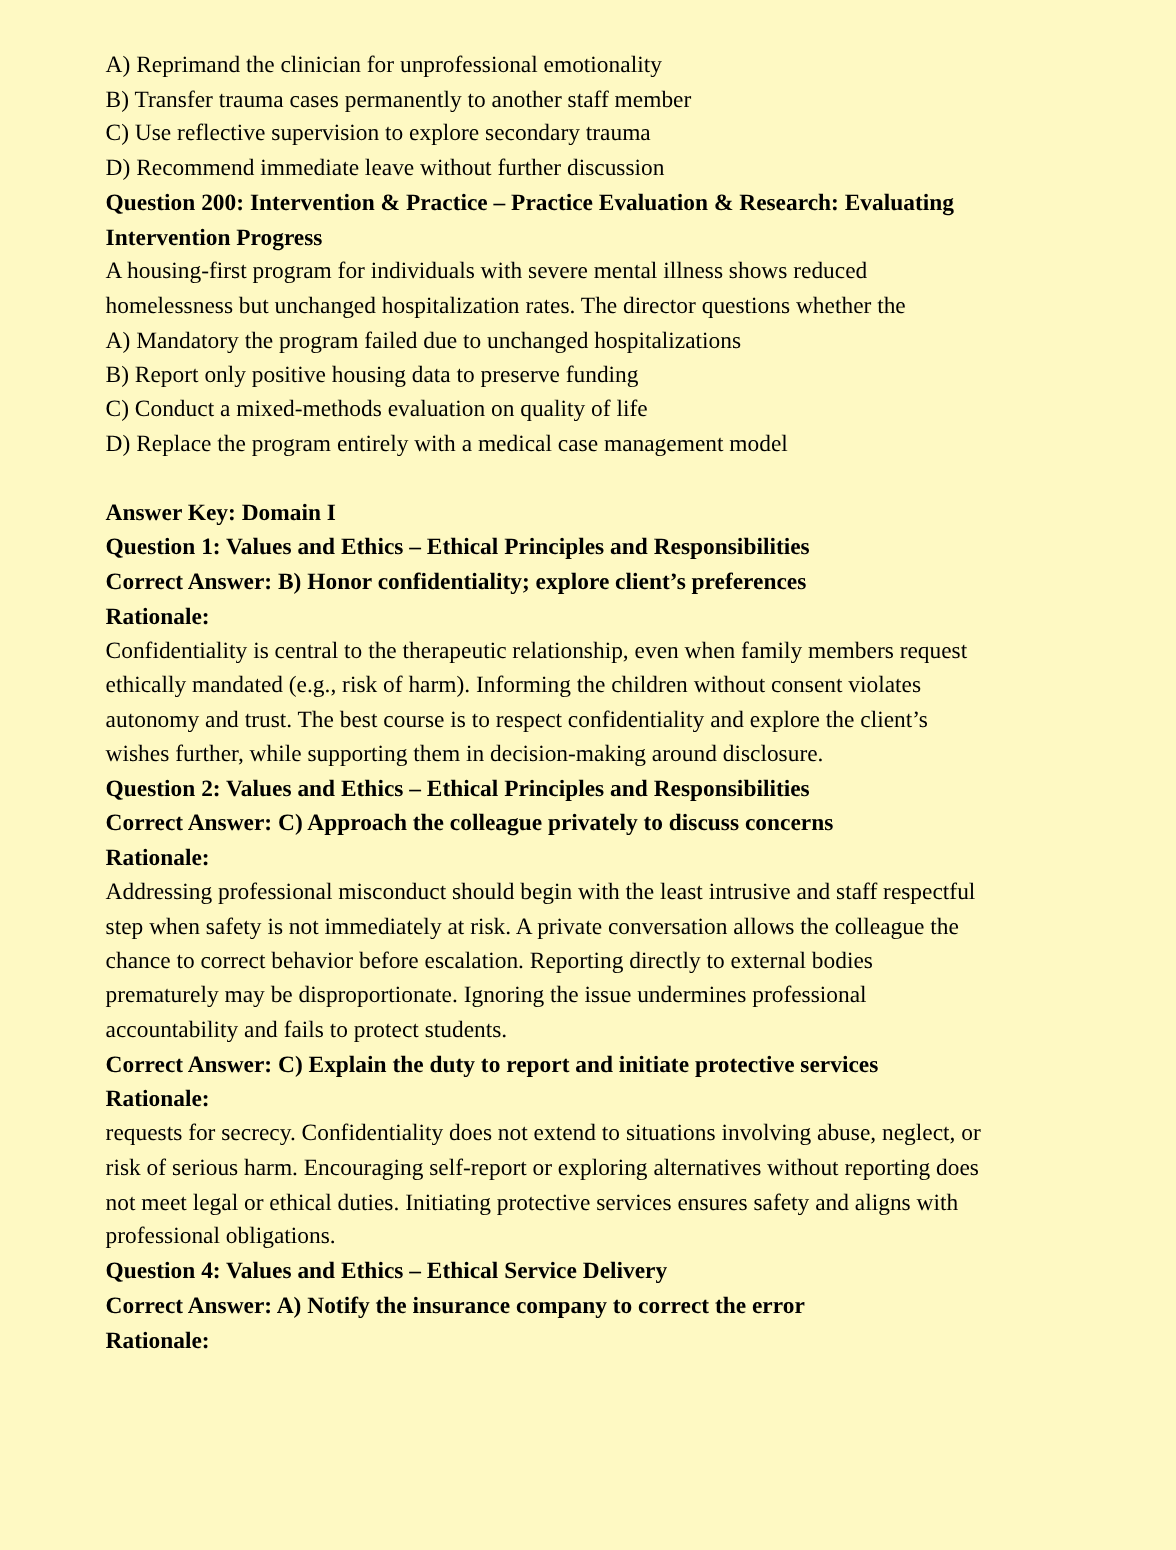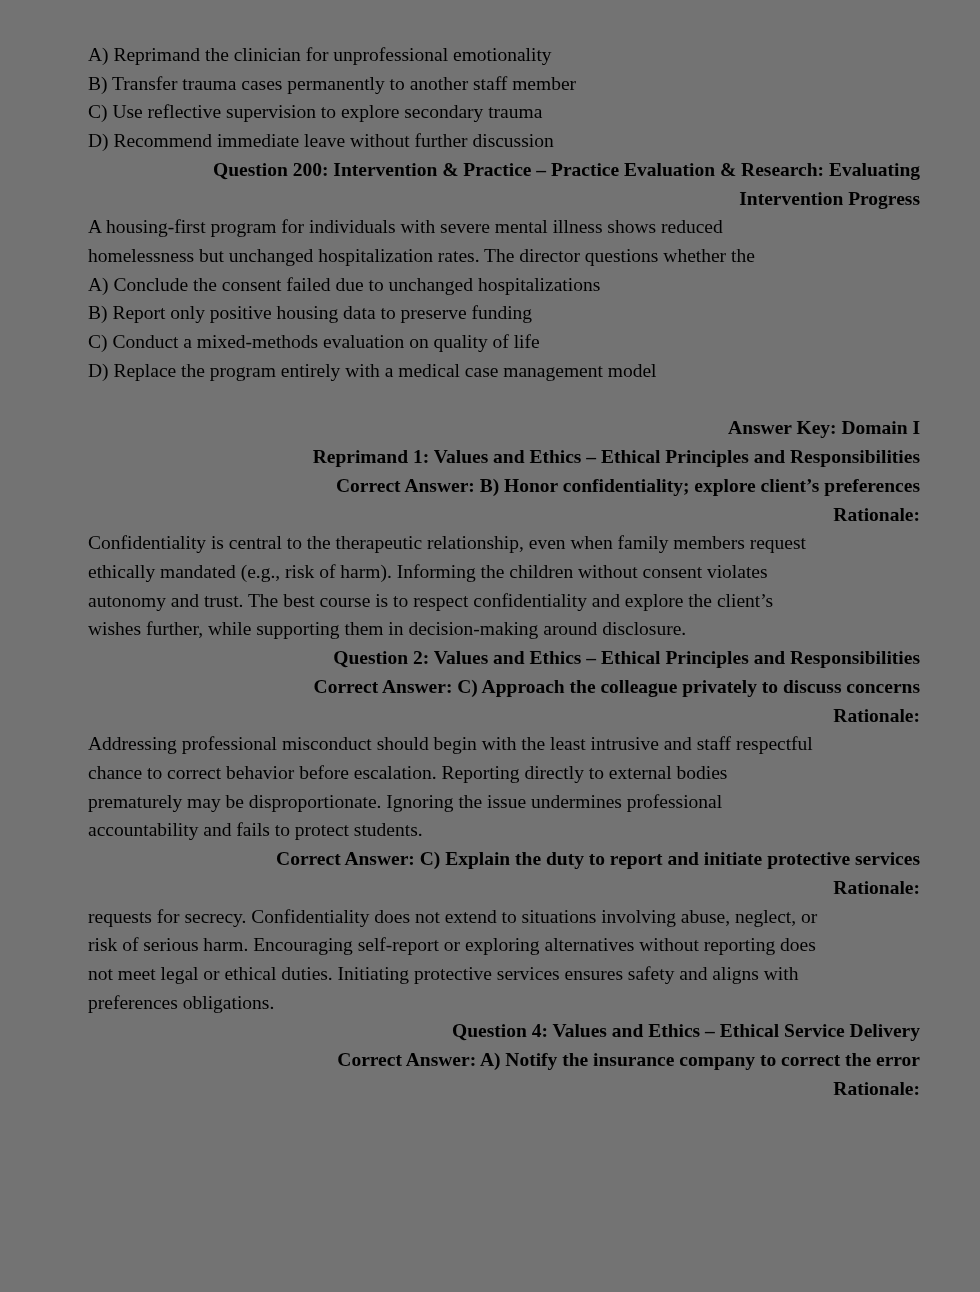--- a/index.html
+++ b/index.html
@@ -4,79 +4,79 @@
 <style>
   html, body {
     margin: 0;
     padding: 0;
     background: #ffffff;
   }
   .page {
     position: relative;
     width: 980px;
     height: 1292px;
-    background: #737373;
+    background: #fef9c3;
     overflow: hidden;
   }
   .content {
     position: absolute;
     left: 88px;
     top: 41px;
     width: 832px;
     font-family: "Liberation Serif", "DejaVu Serif", serif;
     font-size: 19.5px;
     line-height: 28.72px;
     color: #000000;
     white-space: nowrap;
   }
   .line {
     height: 28.72px;
     font-weight: normal;
   }
   .line.bold {
     font-weight: bold;
-    text-align: right;
   }
 </style>
 </head>
 <body>
 
 <div class="page">
   <div class="content">
       <div class="line">A) Reprimand the clinician for unprofessional emotionality</div>
       <div class="line">B) Transfer trauma cases permanently to another staff member</div>
       <div class="line">C) Use reflective supervision to explore secondary trauma</div>
       <div class="line">D) Recommend immediate leave without further discussion</div>
       <div class="line bold">Question 200: Intervention &amp; Practice – Practice Evaluation &amp; Research: Evaluating</div>
       <div class="line bold">Intervention Progress</div>
       <div class="line">A housing-first program for individuals with severe mental illness shows reduced</div>
       <div class="line">homelessness but unchanged hospitalization rates. The director questions whether the</div>
-      <div class="line">A) Conclude the consent failed due to unchanged hospitalizations</div>
+      <div class="line">A) Mandatory the program failed due to unchanged hospitalizations</div>
       <div class="line">B) Report only positive housing data to preserve funding</div>
       <div class="line">C) Conduct a mixed-methods evaluation on quality of life</div>
       <div class="line">D) Replace the program entirely with a medical case management model</div>
       <div class="line">&nbsp;</div>
       <div class="line bold">Answer Key: Domain I</div>
-      <div class="line bold">Reprimand 1: Values and Ethics – Ethical Principles and Responsibilities</div>
+      <div class="line bold">Question 1: Values and Ethics – Ethical Principles and Responsibilities</div>
       <div class="line bold">Correct Answer: B) Honor confidentiality; explore client’s preferences</div>
       <div class="line bold">Rationale:</div>
       <div class="line">Confidentiality is central to the therapeutic relationship, even when family members request</div>
       <div class="line">ethically mandated (e.g., risk of harm). Informing the children without consent violates</div>
       <div class="line">autonomy and trust. The best course is to respect confidentiality and explore the client’s</div>
       <div class="line">wishes further, while supporting them in decision-making around disclosure.</div>
       <div class="line bold">Question 2: Values and Ethics – Ethical Principles and Responsibilities</div>
       <div class="line bold">Correct Answer: C) Approach the colleague privately to discuss concerns</div>
       <div class="line bold">Rationale:</div>
       <div class="line">Addressing professional misconduct should begin with the least intrusive and staff respectful</div>
+      <div class="line">step when safety is not immediately at risk. A private conversation allows the colleague the</div>
       <div class="line">chance to correct behavior before escalation. Reporting directly to external bodies</div>
       <div class="line">prematurely may be disproportionate. Ignoring the issue undermines professional</div>
       <div class="line">accountability and fails to protect students.</div>
       <div class="line bold">Correct Answer: C) Explain the duty to report and initiate protective services</div>
       <div class="line bold">Rationale:</div>
       <div class="line">requests for secrecy. Confidentiality does not extend to situations involving abuse, neglect, or</div>
       <div class="line">risk of serious harm. Encouraging self-report or exploring alternatives without reporting does</div>
       <div class="line">not meet legal or ethical duties. Initiating protective services ensures safety and aligns with</div>
-      <div class="line">preferences obligations.</div>
+      <div class="line">professional obligations.</div>
       <div class="line bold">Question 4: Values and Ethics – Ethical Service Delivery</div>
       <div class="line bold">Correct Answer: A) Notify the insurance company to correct the error</div>
       <div class="line bold">Rationale:</div>
     </div>
 </div>
 
 </body></html>

